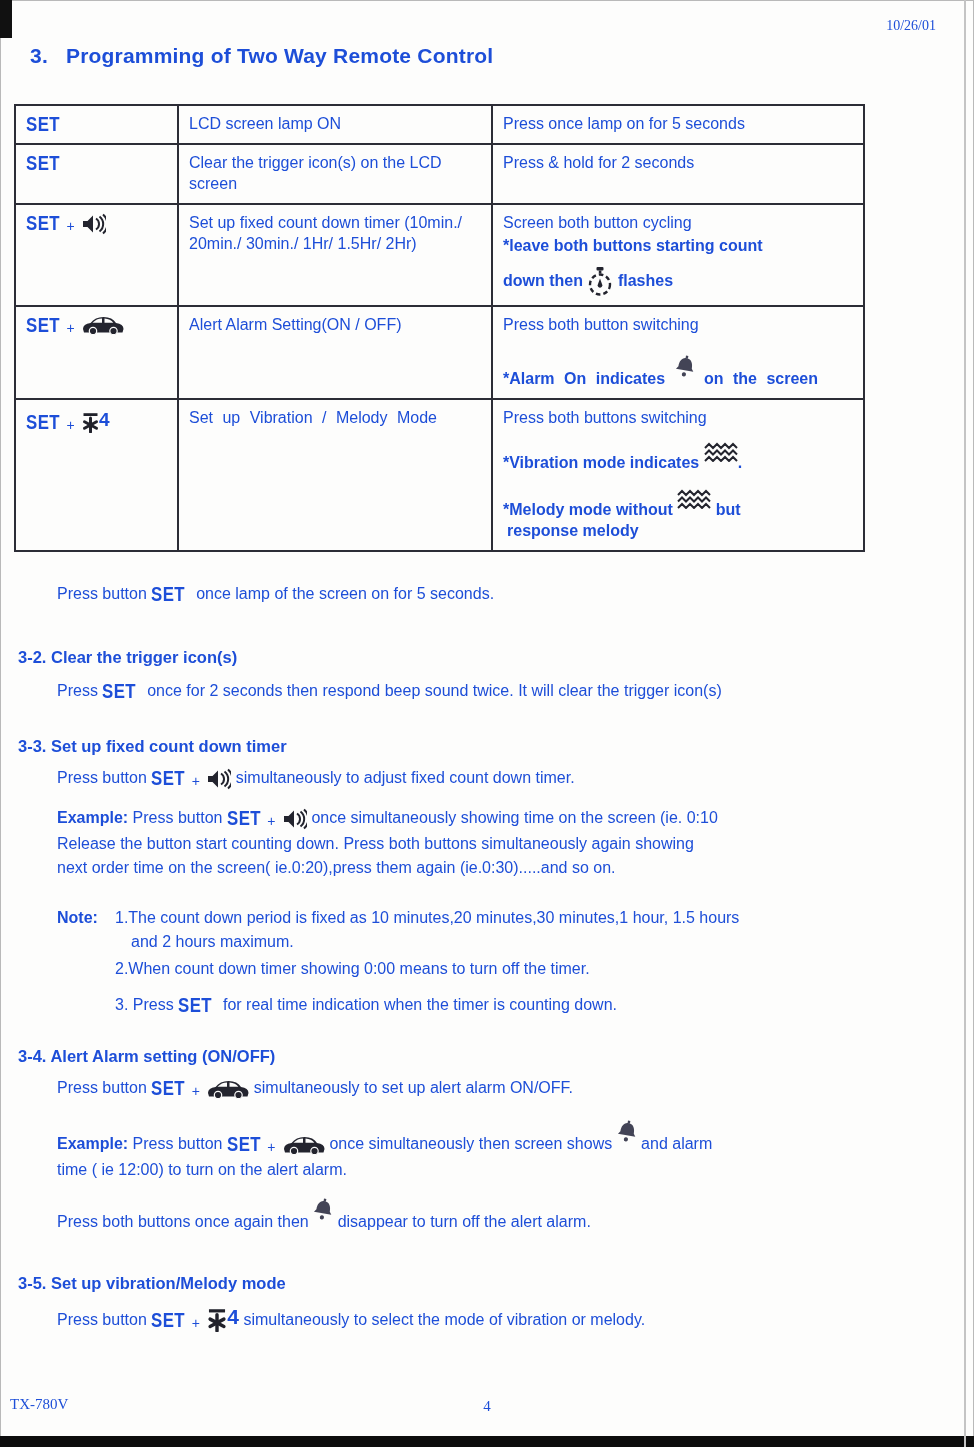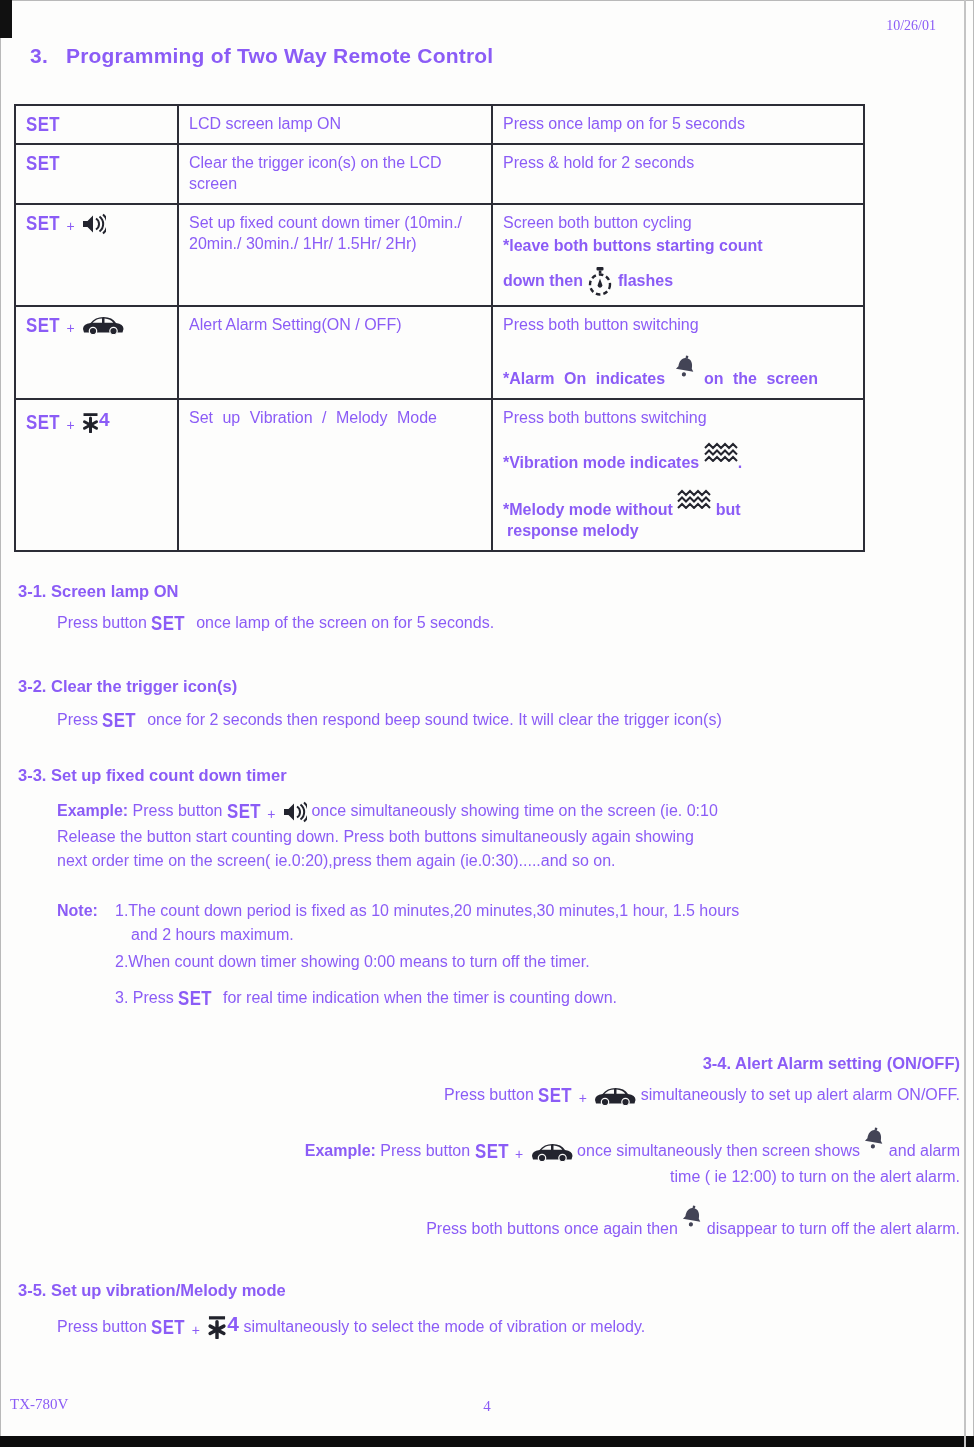--- a/index.html
+++ b/index.html
@@ -1,21 +1,21 @@
 <!DOCTYPE html>
 <html><head>
 <meta charset="utf-8">
 <style>
   html,body{margin:0;padding:0;}
   body{background:#e8e8e8;}
   .page{
     position:relative;
     width:974px;height:1447px;
     background:#fdfdfc;
-    color:#8b5cf6;
+    color:#1d4ed8;
     font-family:"Liberation Sans", sans-serif;
     font-size:16px;
     overflow:hidden;
     box-shadow: inset 0 0 0 1px #b9b9b9;
   }
   
   .artifact-topleft{position:absolute;left:0;top:0;width:12px;height:38px;background:#111;}
   .artifact-bottom{position:absolute;left:0;bottom:0;width:974px;height:11px;background:#0d0d0d;}
   .artifact-right{position:absolute;right:8px;top:0;width:2px;height:1447px;background:#c4c4c4;}
 
@@ -46,21 +46,21 @@
   .noteitems{margin-left:6px;}
   .hang2{margin-left:16px;}
 
   .s31{margin-top:30px;} .s31 .sec-body{margin-top:10px;}
   .s32{margin-top:42px;} .s32 .sec-body{margin-top:12px;}
   .s33{margin-top:34px;} .s33 .p1{margin-top:10px;} .s33 .example{margin-top:14px;}
   .note{margin-top:26px;display:flex;}
   .note .notelabel{width:52px;flex:0 0 52px;}
   .note .n3{margin-top:12px;}
   .note .n2{margin-top:3px;}
-  .s34{margin-top:44px;text-align:right;} .s34 .p1{margin-top:10px;} .s34 .example{margin-top:18px;} .s34 .p3{margin-top:16px;}
+  .s34{margin-top:30px;} .s34 .p1{margin-top:10px;} .s34 .example{margin-top:18px;} .s34 .p3{margin-top:16px;}
   .s35{margin-top:40px;} .s35 .p1{margin-top:8px;}
 
   .footer{position:absolute;left:0;top:1396px;width:974px;font-family:"Liberation Serif", serif;font-size:15px;}
   .footer .model{position:absolute;left:10px;top:0;}
   .footer .pageno{position:absolute;left:0;width:974px;text-align:center;top:2px;}
 </style>
 </head>
 <body>
 
 <svg width="0" height="0" style="position:absolute">
@@ -203,41 +203,48 @@
               </svg>
           <span>but</span>
           <div style="margin-left:4px">response melody</div>
         </div>
       </td>
     </tr>
   </tbody>
     </table>
 
   <div class="section s31">
-    <p class="sec-head">3-1. Screen lamp ON</p>
     <div class="sec-body">
       <span>Press button</span>
       <span class="btn-set">SET</span>
       <span>once lamp of the screen on for 5 seconds.</span>
     </div>
   </div>
 
   <div class="section s32">
     <p class="sec-head">3-2. Clear the trigger icon(s)</p>
     <div class="sec-body">
       <div>
         <span>Press</span>
         <span class="btn-set">SET</span>
         <span>once for 2 seconds then respond beep sound twice. It will clear the trigger icon(s)</span>
       </div>
     </div>
   </div>
 
   <div class="section s33">
     <p class="sec-head">3-3. Set up fixed count down timer</p>
+    <div class="sec-body p1">
+      <span>Press button</span>
+      <span class="btn-set">SET</span><span class="plus">+</span>
+      <svg class="icon" width="24" height="22" viewBox="0 0 24 22">
+          <use href="#ic-speaker"></use>
+        </svg>
+      <span>simultaneously to adjust fixed count down timer.</span>
+    </div>
     <div class="sec-body example">
       <div>
         <span class="exlabel">Example:</span>
         <span>Press button</span>
         <span class="btn-set">SET</span><span class="plus">+</span>
         <svg class="icon" width="24" height="22" viewBox="0 0 24 22">
             <use href="#ic-speaker"></use>
           </svg>
         <span>once simultaneously showing time on the screen (ie. 0:10</span>
       </div>

